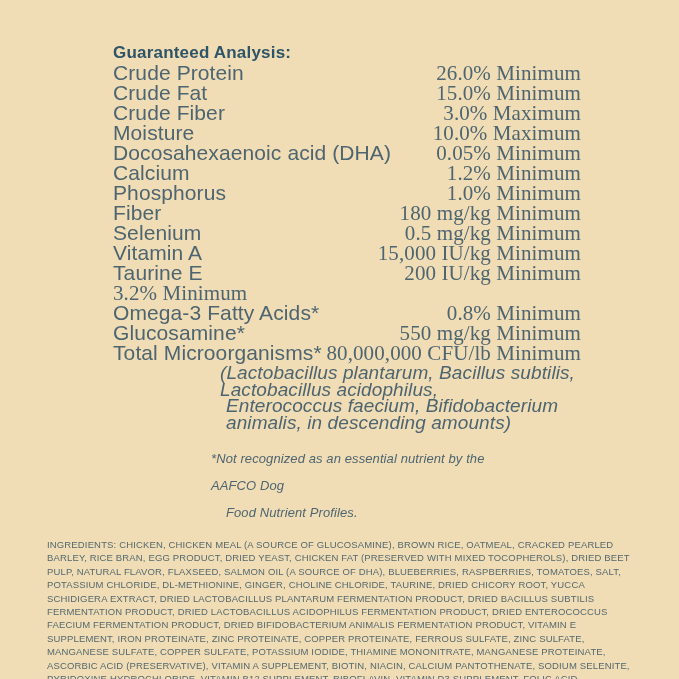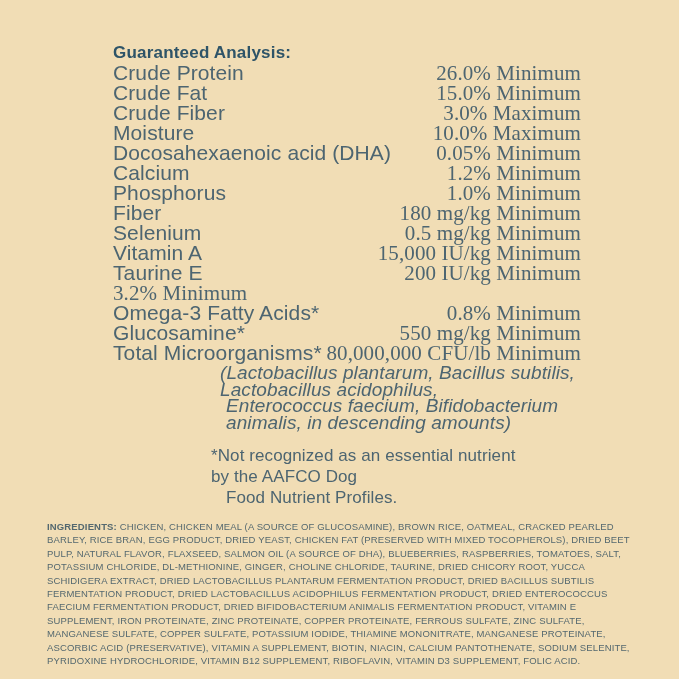--- a/index.html
+++ b/index.html
@@ -42,36 +42,37 @@
     font-style: italic;
     font-size: 19px;
     line-height: 16.5px;
     letter-spacing: 0.1px;
   }
   .ga-micro .line1 { display: block; margin-left: -6px; }
   .ga-micro .line2 { display: block; }
 
   .ga-footnote {
     margin: 14px 60px 0 113px;
-    font-size: 17px;
-    line-height: 21px;
+    font-size: 13px;
+    line-height: 27px;
     letter-spacing: 0.1px;
+    font-style: italic;
   }
   .ga-footnote .line1 { display: block; margin-left: -15px; }
   .ga-footnote .line2 { display: block; }
 
   
   .ingredients {
     margin: 12px 44px 0 47px;
     font-size: 9.5px;
     line-height: 13.4px;
     letter-spacing: 0.15px;
     color: var(--smalltext);
   }
-  .ingredients .ing-label { font-weight: bold; }
+  .ingredients .ing-label { font-weight: normal; }
 </style>
 </head>
 <body>
 
 <div class="label-panel">
 
   <div class="ga-section">
     <div class="ga-title">Guaranteed Analysis:</div>
 
     <div class="ga-rows">

